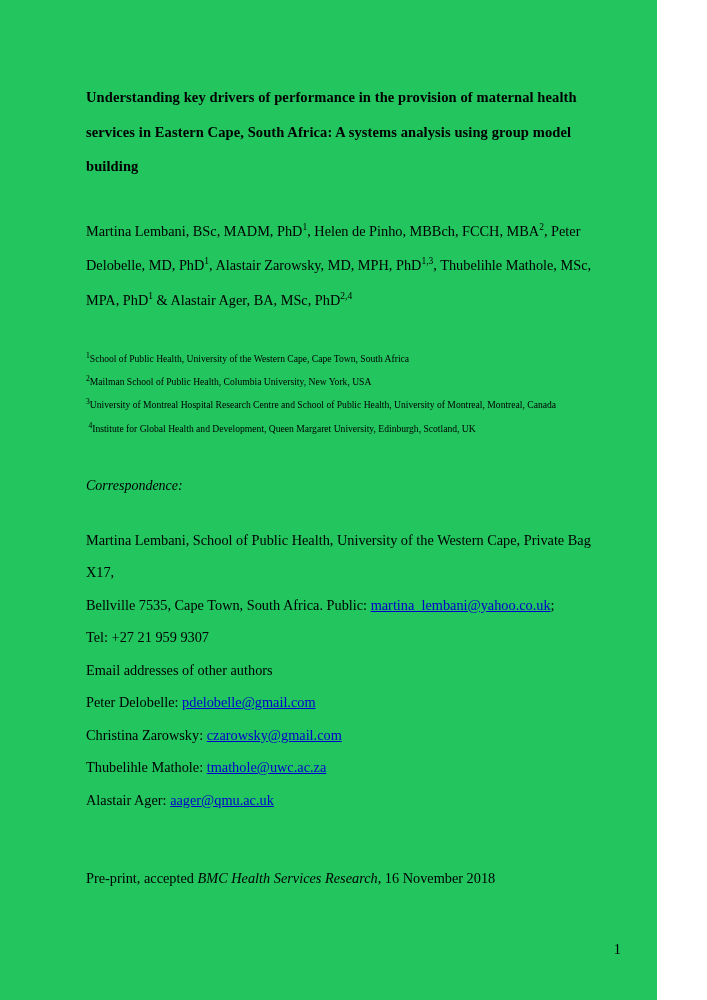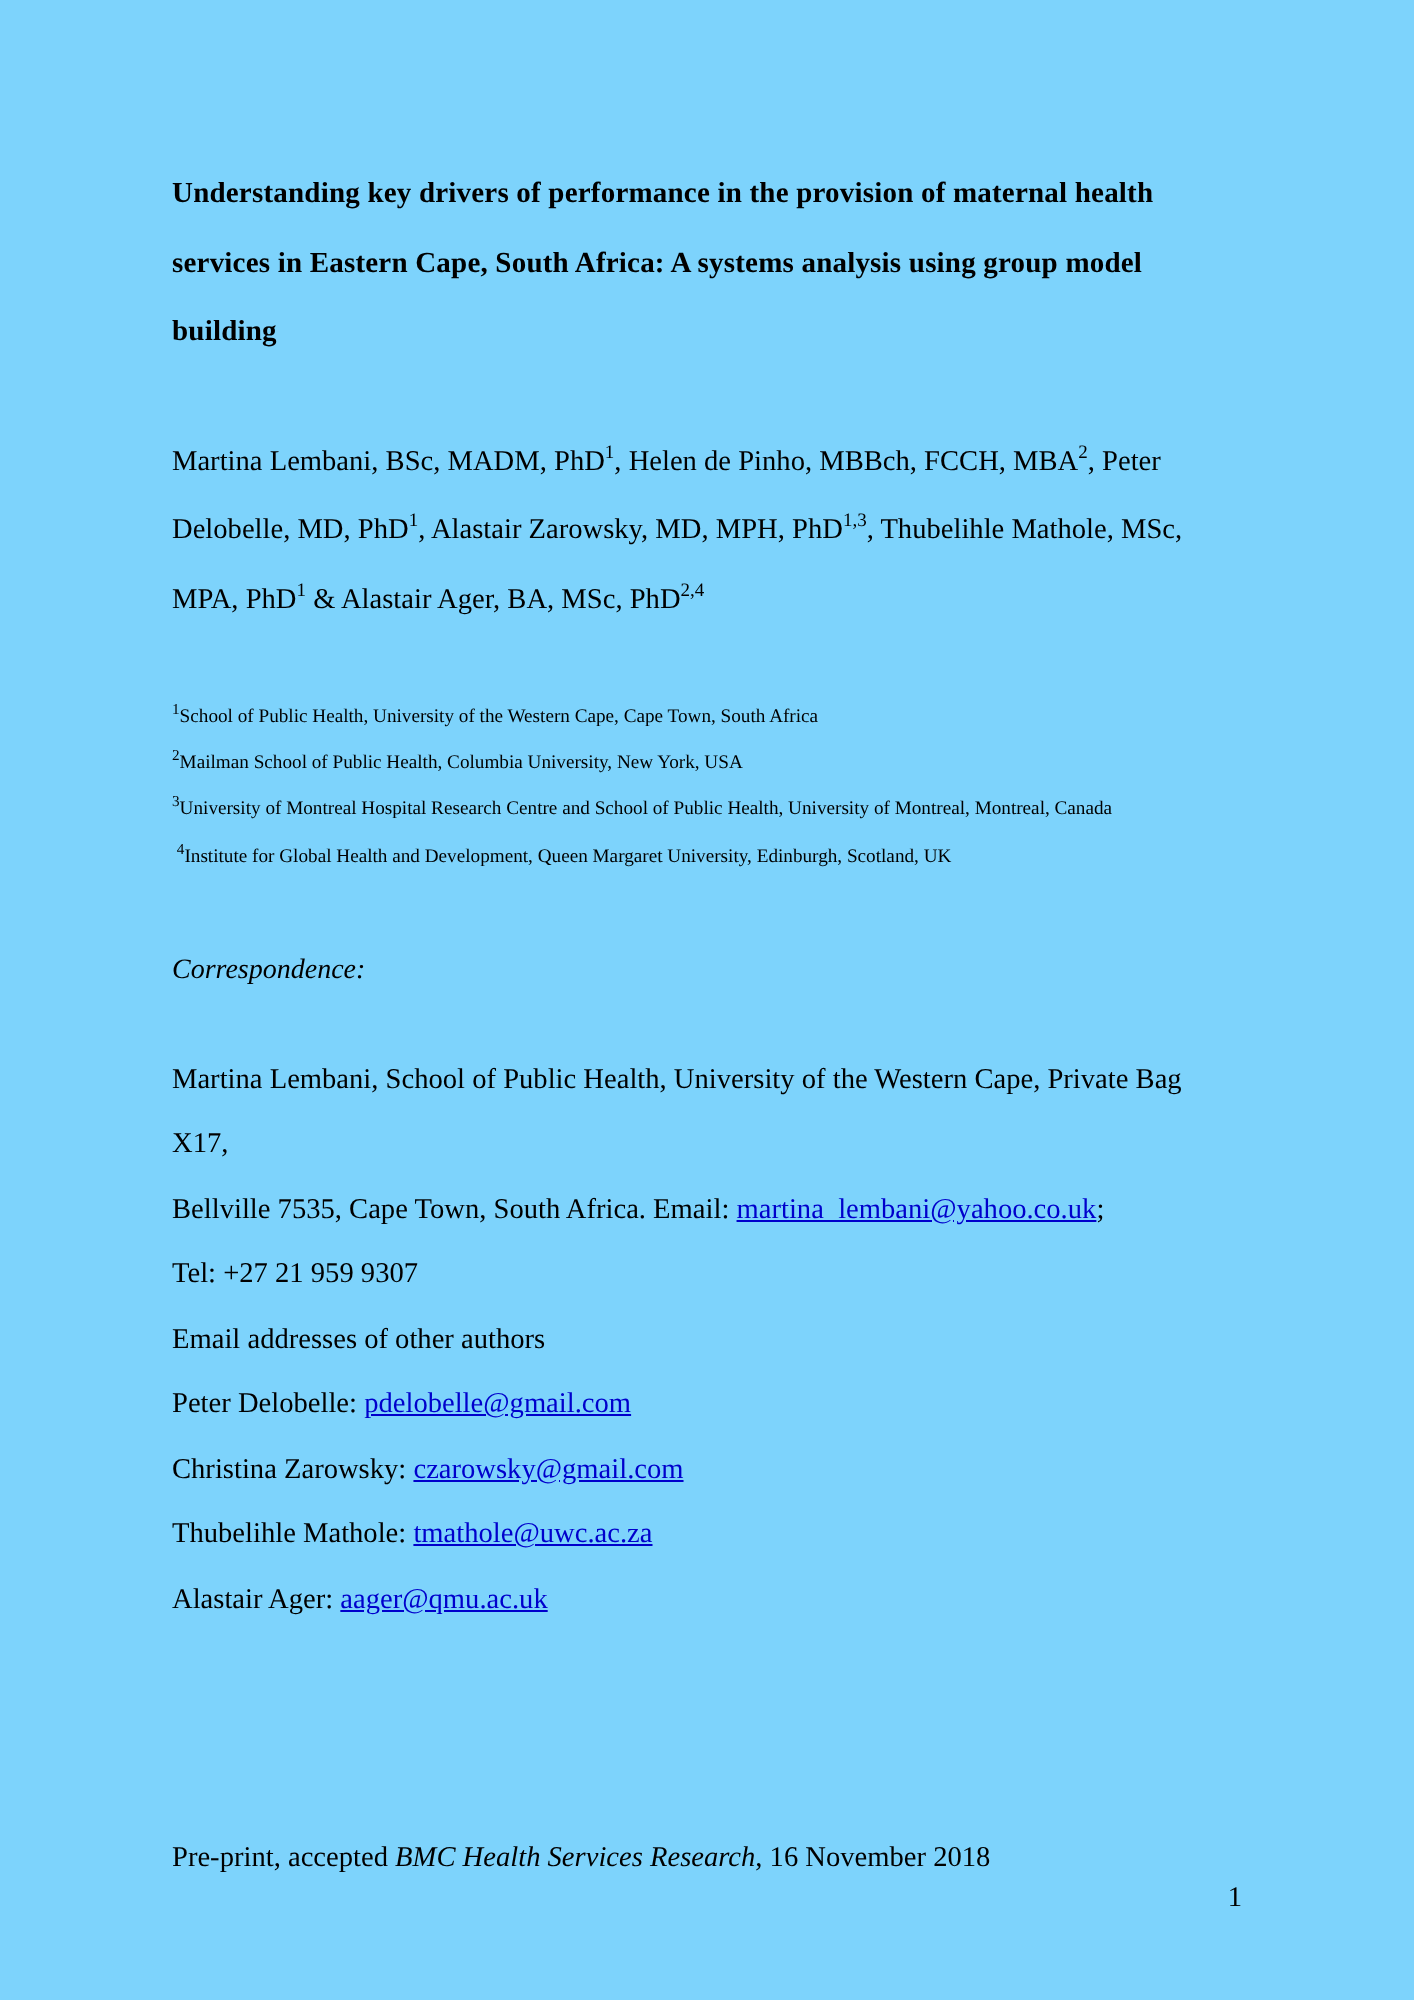--- a/index.html
+++ b/index.html
@@ -11,23 +11,24 @@
     width: 707px;
     height: 1000px;
     font-family: "Liberation Serif", serif;
     color: #000000;
     position: relative;
     overflow: hidden;
   }
   .page {
     position: absolute;
     top: 0; left: 0;
-    width: 707px;
+    width: 639px;
     height: 1000px;
-    background: #7dd3fc;
+    background: #22c55e;
+    padding-left: 18px;
   }
   .content {
     position: absolute;
     left: 86px;
     top: 80px;
     width: 535px;
   }
   .title {
     font-weight: bold;
     font-size: 14.5px;
@@ -73,21 +74,21 @@
     text-decoration: underline;
   }
   sup {
     font-size: 9.5px;
     vertical-align: super;
     line-height: 0;
   }
   .footer {
     position: absolute;
     left: 86px;
-    top: 921px;
+    top: 870px;
     width: 535px;
     font-size: 14.3px;
   }
   .footer .ital {
     font-style: italic;
   }
   .pagenum {
     position: absolute;
     left: 86px;
     top: 941px;
@@ -113,21 +114,21 @@
       <div class="affil-line"><sup>1</sup><span>School of Public Health, University of the Western Cape, Cape Town, South Africa</span></div>
       <div class="affil-line"><sup>2</sup><span>Mailman School of Public Health, Columbia University, New York, USA</span></div>
       <div class="affil-line"><sup>3</sup><span>University of Montreal Hospital Research Centre and School of Public Health, University of Montreal, Montreal, Canada</span></div>
       <div class="affil-line">&nbsp;<sup>4</sup><span>Institute for Global Health and Development, Queen Margaret University, Edinburgh, Scotland, UK</span></div>
     </div>
 
     <div class="correspondence-label">Correspondence:</div>
 
     <div class="corr-block">
       <div>Martina Lembani, School of Public Health, University of the Western Cape, Private Bag X17,</div>
-      <div><span>Bellville 7535, Cape Town, South Africa. Email: </span><span class="link">martina_lembani@yahoo.co.uk</span><span>;</span></div>
+      <div><span>Bellville 7535, Cape Town, South Africa. Public: </span><span class="link">martina_lembani@yahoo.co.uk</span><span>;</span></div>
       <div>Tel: +27 21 959 9307</div>
     </div>
 
     <div class="emails-heading">Email addresses of other authors</div>
 
     <div>
       <div class="email-line"><span>Peter Delobelle: </span><span class="link">pdelobelle@gmail.com</span></div>
       <div class="email-line"><span>Christina Zarowsky: </span><span class="link">czarowsky@gmail.com</span></div>
       <div class="email-line"><span>Thubelihle Mathole: </span><span class="link">tmathole@uwc.ac.za</span></div>
       <div class="email-line"><span>Alastair Ager: </span><span class="link">aager@qmu.ac.uk</span></div>

